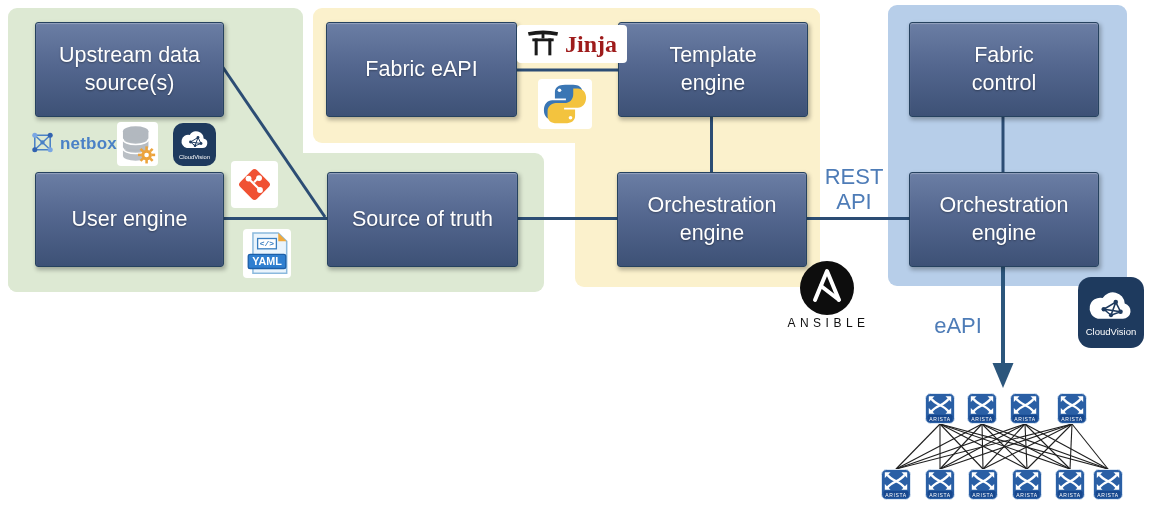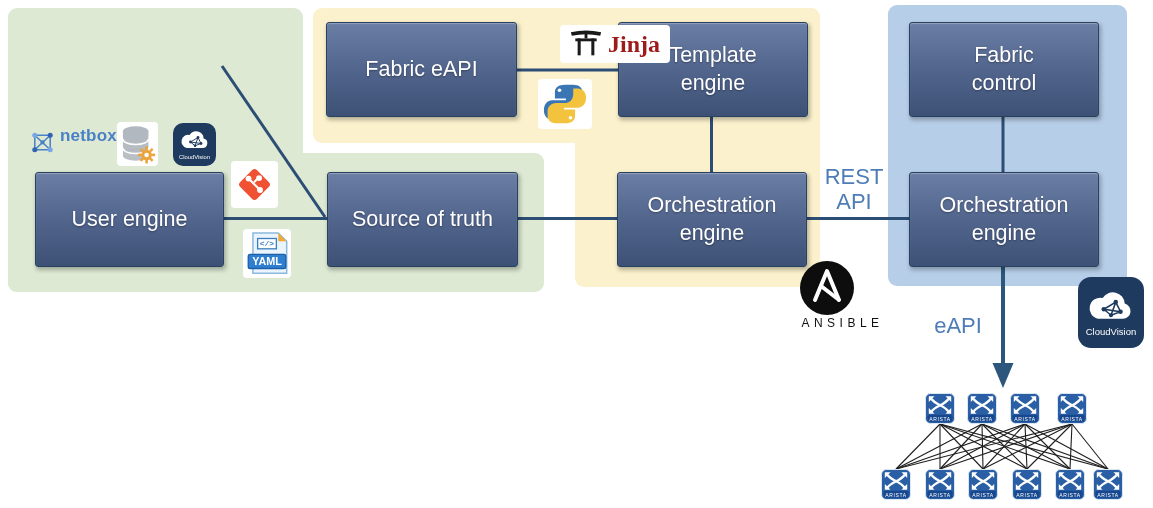--- a/index.html
+++ b/index.html
@@ -17,26 +17,26 @@
         color:#fff;font-size:21.5px;text-align:center;line-height:1.3;
         white-space:pre-line;text-shadow:0 1px 2px rgba(0,0,0,.35);}
   .apilabel{position:absolute;z-index:2;color:#4e7cb7;font-size:22px;line-height:1.12;
             text-align:center;white-space:pre-line;}
   .badge{position:absolute;z-index:2;}
   .whitecard{background:#fff;border-radius:4px;display:flex;align-items:center;justify-content:center;}
   .cv-badge{background:#1e3a5e;border-radius:10px;display:flex;flex-direction:column;
             align-items:center;justify-content:center;color:#fff;}
   .cv-badge .cv-text{color:#fff;font-size:9.5px;margin-top:2px;}
   .cv-badge-sm .cv-text{font-size:5.8px;margin-top:1px;}
-  .netbox-wrap{display:flex;align-items:flex-start;gap:4px;}
+  .netbox-wrap{display:flex;align-items:center;gap:4px;}
   .netbox-text{color:#4a81c6;font-weight:bold;font-size:17px;letter-spacing:.2px;}
   .ansible-circle{background:#0d0d0d;border-radius:50%;display:flex;align-items:center;justify-content:center;}
   .ansible-text{position:absolute;z-index:2;color:#111;font-size:12px;letter-spacing:4.5px;
                 text-align:center;font-weight:500;}
-  .jinja-card{display:flex;align-items:center;gap:6px;padding:0 6px;margin-left:43px;}
+  .jinja-card{display:flex;align-items:center;gap:6px;padding:0 6px;}
   .jinja-text{color:#9e1b1b;font-size:24px;font-weight:700;font-family:"Liberation Serif",serif;}
   .sw{position:absolute;z-index:3;width:30px;height:31px;}
 </style>
 </head>
 <body>
 
 <div id="stage">
 
   <div class="panel panel-green" style="left:8px;top:8px;width:295px;height:284px;"></div>
   <div class="panel panel-green" style="left:8px;top:153px;width:536px;height:139px;"></div>
@@ -79,20 +79,22 @@
         <line x1="1025" y1="424" x2="1108" y2="469"></line>
         <line x1="1072" y1="424" x2="896" y2="469"></line>
         <line x1="1072" y1="424" x2="940" y2="469"></line>
         <line x1="1072" y1="424" x2="983" y2="469"></line>
         <line x1="1072" y1="424" x2="1027" y2="469"></line>
         <line x1="1072" y1="424" x2="1070" y2="469"></line>
         <line x1="1072" y1="424" x2="1108" y2="469"></line>
       </g>
   </svg>
 
+  <div class="node" style="left:35px;top:22px;width:187px;height:93px;">Upstream data
+source(s)</div>
   <div class="node" style="left:35px;top:172px;width:187px;height:93px;">User engine</div>
   <div class="node" style="left:326px;top:22px;width:189px;height:93px;">Fabric eAPI</div>
   <div class="node" style="left:327px;top:172px;width:189px;height:93px;">Source of truth</div>
   <div class="node" style="left:618px;top:22px;width:188px;height:93px;">Template
 engine</div>
   <div class="node" style="left:617px;top:172px;width:188px;height:93px;">Orchestration
 engine</div>
   <div class="node" style="left:909px;top:22px;width:188px;height:93px;">Fabric
 control</div>
   <div class="node" style="left:909px;top:172px;width:188px;height:93px;">Orchestration
@@ -214,21 +216,21 @@
   </div>
 
   <div class="badge ansible-circle" style="left:800px;top:261px;width:54px;height:54px;">
     <svg width="54" height="54" viewBox="0 0 54 54">
       <g stroke="#fff" stroke-width="4" fill="none" stroke-linecap="round" stroke-linejoin="round">
         <path d="M15 39 L27 10 L39 39"></path>
         <path d="M21 25 L38.5 38.5"></path>
       </g>
     </svg>
   </div>
-  <div class="ansible-text" style="left:781px;top:316px;width:95px;margin-left:14px;">ANSIBLE</div>
+  <div class="ansible-text" style="left:781px;top:316px;width:95px;">ANSIBLE</div>
 
   <div class="badge cv-badge" style="left:1078px;top:277px;width:66px;height:71px;border-radius:13px;">
     <span>
       <svg width="48" height="31" viewBox="0 0 40 26">
         <path d="M9 25 h21 a6.5 6.5 0 0 0 1.5-12.8 A10 10 0 0 0 13 7.5 A7.5 7.5 0 0 0 9 25 z" fill="#fff"></path>
         <g stroke="#1e3a5e" stroke-width="1.3" fill="none">
           <path d="M14 17 L24 11 L28 19 L14 17 L20 22 L28 19 M24 11 L20 22"></path>
         </g>
         <g fill="#1e3a5e">
           <circle cx="14" cy="17" r="1.9"></circle>

